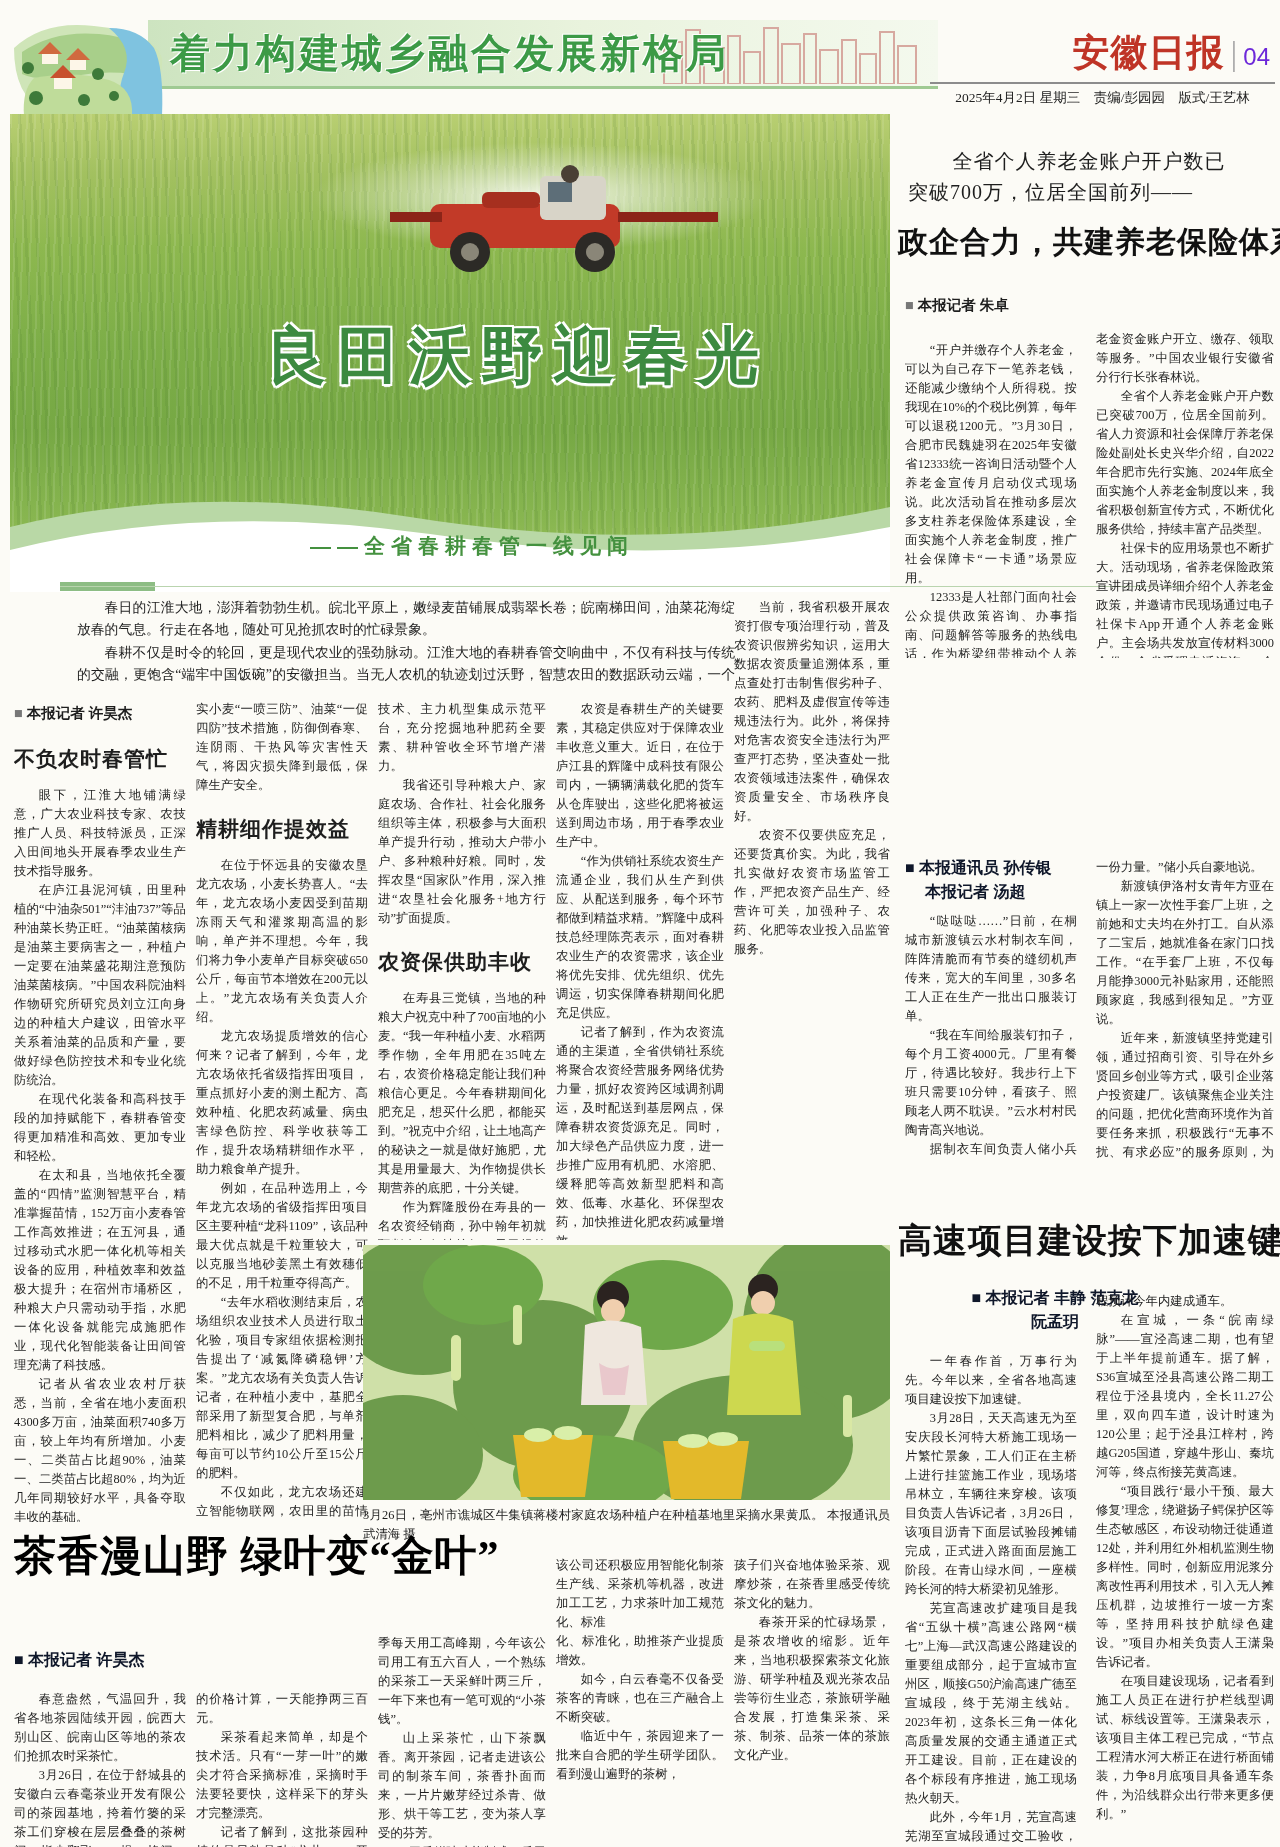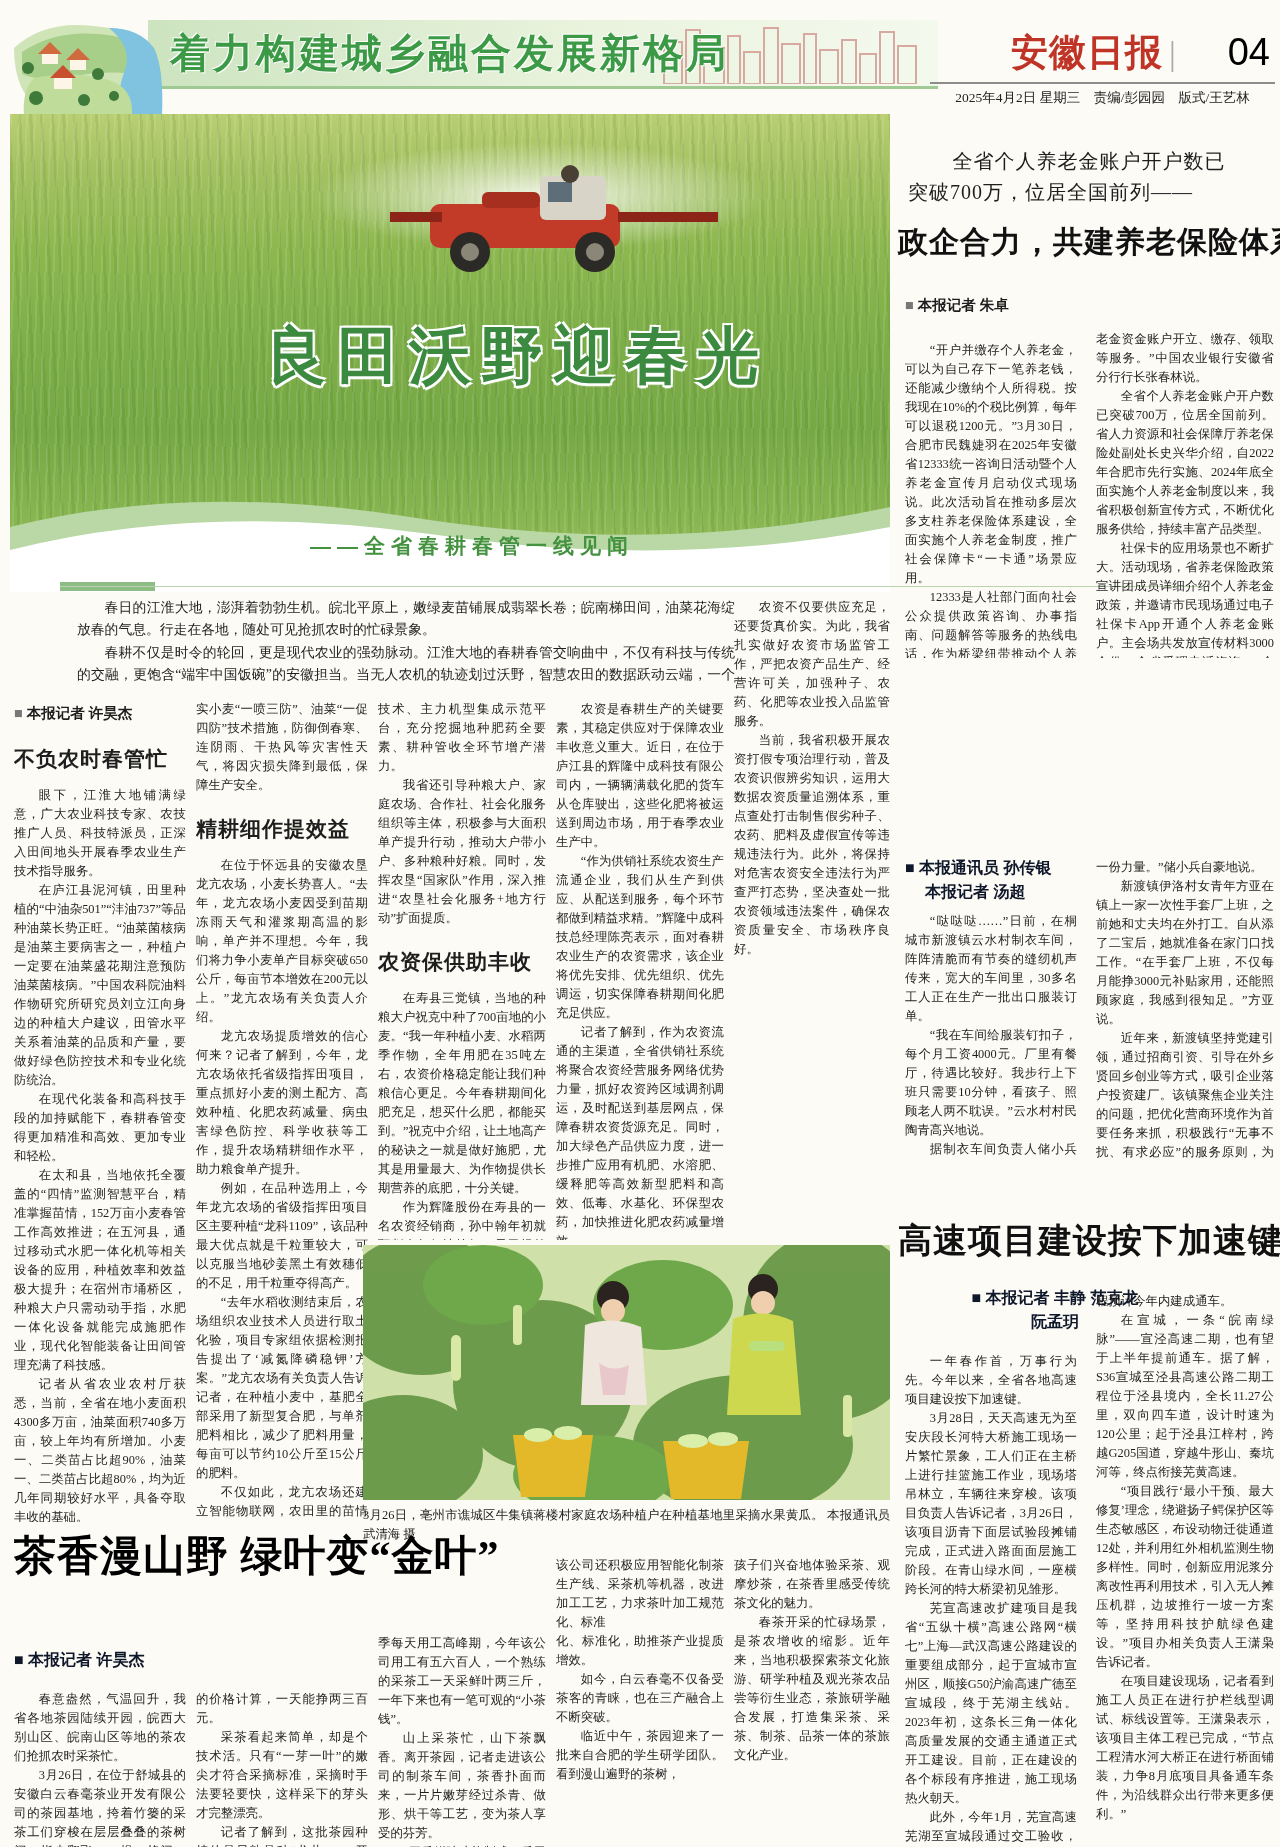--- a/index.html
+++ b/index.html
@@ -10,21 +10,21 @@
   #banner-strip{left:148px;top:20px;width:790px;height:66px;
     background:linear-gradient(90deg,#cde4c0,#e9f3dd 55%,#f4f9ee);border-bottom:3px solid #9fca93;}
   #banner-title{left:170px;top:26px;width:640px;font-family:"Liberation Sans","DejaVu Sans",sans-serif;
     font-weight:bold;font-size:40px;letter-spacing:3px;color:#3c9a46;
     text-shadow:1px 1px 0 #fff,-1px -1px 0 #fff;white-space:nowrap;}
   #skyline{left:660px;top:22px;}
   #village{left:14px;top:18px;}
   #masthead{left:940px;top:28px;width:330px;text-align:right;white-space:nowrap;}
   #paper-name{font-weight:bold;font-size:37px;color:#bf3426;letter-spacing:1px;}
   #page-sep{font-size:34px;color:#aaa;margin:0 6px;}
-  #page-num{font-size:38px;color:#000000;font-family:"Liberation Sans",sans-serif;margin-left:46px;}
+  #page-num{font-size:24px;color:#6d28d9;font-family:"Liberation Sans",sans-serif;}
   #dateline{left:930px;top:82px;width:345px;border-top:2px solid #8c8c8c;padding-top:5px;
     font-size:13.5px;color:#222;text-align:center;white-space:nowrap;}
   
   #lead-photo{left:10px;top:114px;width:880px;height:478px;overflow:hidden;
     background:linear-gradient(180deg,#b9cf72 0%,#a3c160 12%,#8db84f 28%,#7dae48 48%,#76a844 66%,#88b650 85%,#9fc45e 100%);}
   #lead-photo .texture{position:absolute;inset:0;
     background:repeating-linear-gradient(92deg,rgba(255,255,255,.10) 0 2px,rgba(0,0,0,0) 2px 8px),
                repeating-linear-gradient(87deg,rgba(46,94,31,.10) 0 3px,rgba(0,0,0,0) 3px 11px);}
   #mist{position:absolute;left:300px;top:28px;width:460px;height:110px;
     background:radial-gradient(ellipse at center,rgba(255,255,255,.85),rgba(255,255,255,0) 70%);}
@@ -168,22 +168,22 @@
       <h3 class="b-h">农资保供助丰收</h3>
       <div class="b-p">在寿县三觉镇，当地的种粮大户祝克中种了700亩地的小麦。“我一年种植小麦、水稻两季作物，全年用肥在35吨左右，农资价格稳定能让我们种粮信心更足。今年春耕期间化肥充足，想买什么肥，都能买到。”祝克中介绍，让土地高产的秘诀之一就是做好施肥，尤其是用量最大、为作物提供长期营养的底肥，十分关键。</div>
       <div class="b-p">作为辉隆股份在寿县的一名农资经销商，孙中翰年初就预判今年行情较好，早已提前备好一批肥料。“当前是农资购销旺季，部分品种的价格虽较此前略微上涨，但价格总体平稳，供应充足。”孙中翰告诉记者，他每年在寿县当地能销售一万七八千吨的复合肥，今年以来，已销售了五千多吨的复合肥。后续将根据销售情况，灵活调整补货计划，确保货源充足。</div>
     </div>
   <div class="abs col" style="left:556px;top:700px;width:168px;height:540px;">
       <div class="b-p">农资是春耕生产的关键要素，其稳定供应对于保障农业丰收意义重大。近日，在位于庐江县的辉隆中成科技有限公司内，一辆辆满载化肥的货车从仓库驶出，这些化肥将被运送到周边市场，用于春季农业生产中。</div>
       <div class="b-p">“作为供销社系统农资生产流通企业，我们从生产到供应、从配送到服务，每个环节都做到精益求精。”辉隆中成科技总经理陈亮表示，面对春耕农业生产的农资需求，该企业将优先安排、优先组织、优先调运，切实保障春耕期间化肥充足供应。</div>
       <div class="b-p">记者了解到，作为农资流通的主渠道，全省供销社系统将聚合农资经营服务网络优势力量，抓好农资跨区域调剂调运，及时配送到基层网点，保障春耕农资货源充足。同时，加大绿色产品供应力度，进一步推广应用有机肥、水溶肥、缓释肥等高效新型肥料和高效、低毒、水基化、环保型农药，加快推进化肥农药减量增效。</div>
     </div>
   <div class="abs col" style="left:734px;top:598px;width:156px;height:494px;">
+      <div class="b-p">当前，我省积极开展农资打假专项治理行动，普及农资识假辨劣知识，运用大数据农资质量追溯体系，重点查处打击制售假劣种子、农药、肥料及虚假宣传等违规违法行为。此外，将保持对危害农资安全违法行为严查严打态势，坚决查处一批农资领域违法案件，确保农资质量安全、市场秩序良好。</div>
       <div class="b-p">农资不仅要供应充足，还要货真价实。为此，我省扎实做好农资市场监管工作，严把农资产品生产、经营许可关，加强种子、农药、化肥等农业投入品监管服务。</div>
-      <div class="b-p">当前，我省积极开展农资打假专项治理行动，普及农资识假辨劣知识，运用大数据农资质量追溯体系，重点查处打击制售假劣种子、农药、肥料及虚假宣传等违规违法行为。此外，将保持对危害农资安全违法行为严查严打态势，坚决查处一批农资领域违法案件，确保农资质量安全、市场秩序良好。</div>
     </div>
 
   <div class="abs" id="veg-photo">
     <svg width="527" height="255" viewBox="0 0 527 255">
       <rect width="527" height="255" fill="#cfe0a8"></rect>
       <g fill="#5d8f3c" opacity="0.85">
         <ellipse cx="60" cy="60" rx="85" ry="70"></ellipse>
           <ellipse cx="180" cy="140" rx="90" ry="85"></ellipse>
         <ellipse cx="470" cy="80" rx="90" ry="95"></ellipse>
           <ellipse cx="380" cy="200" rx="110" ry="70"></ellipse>

